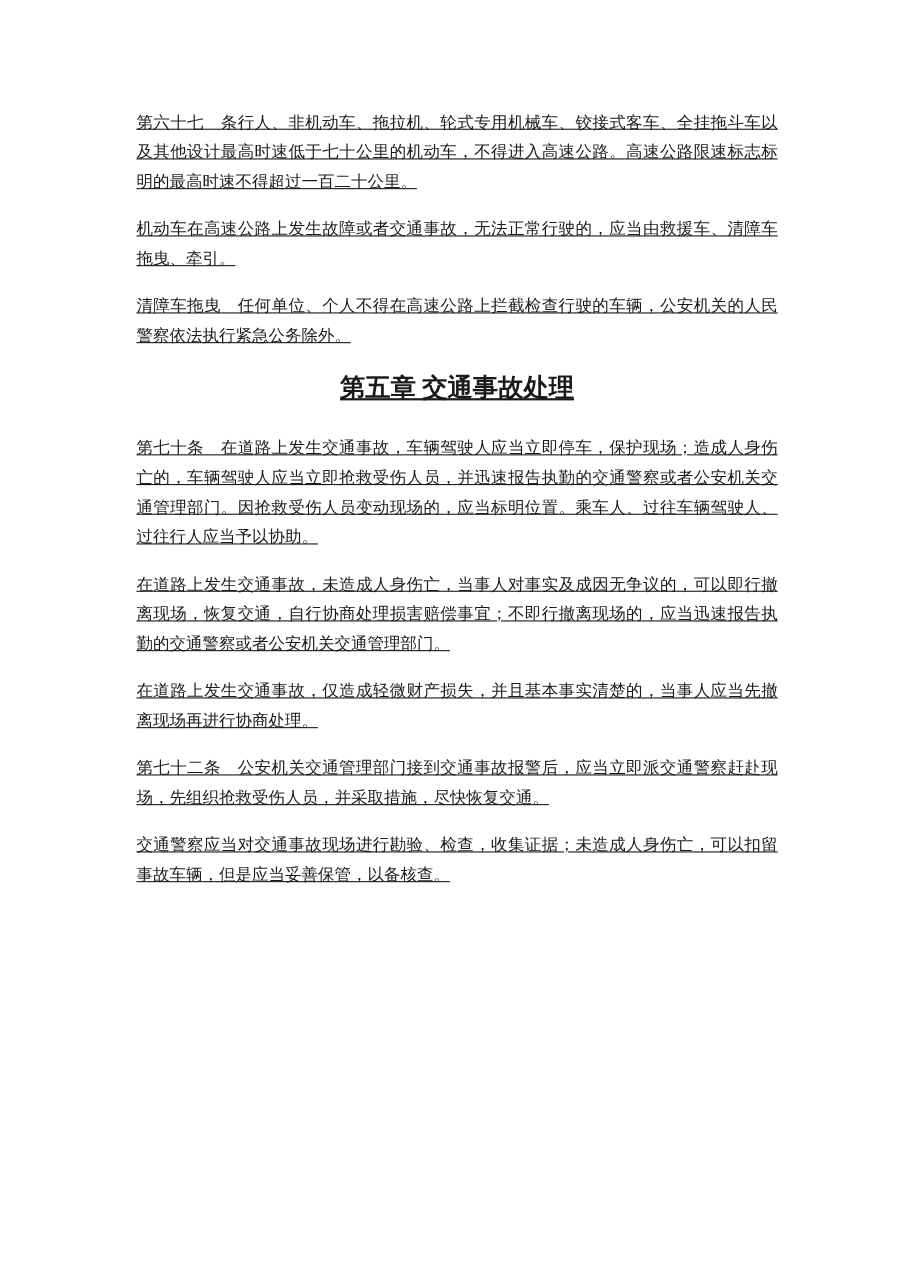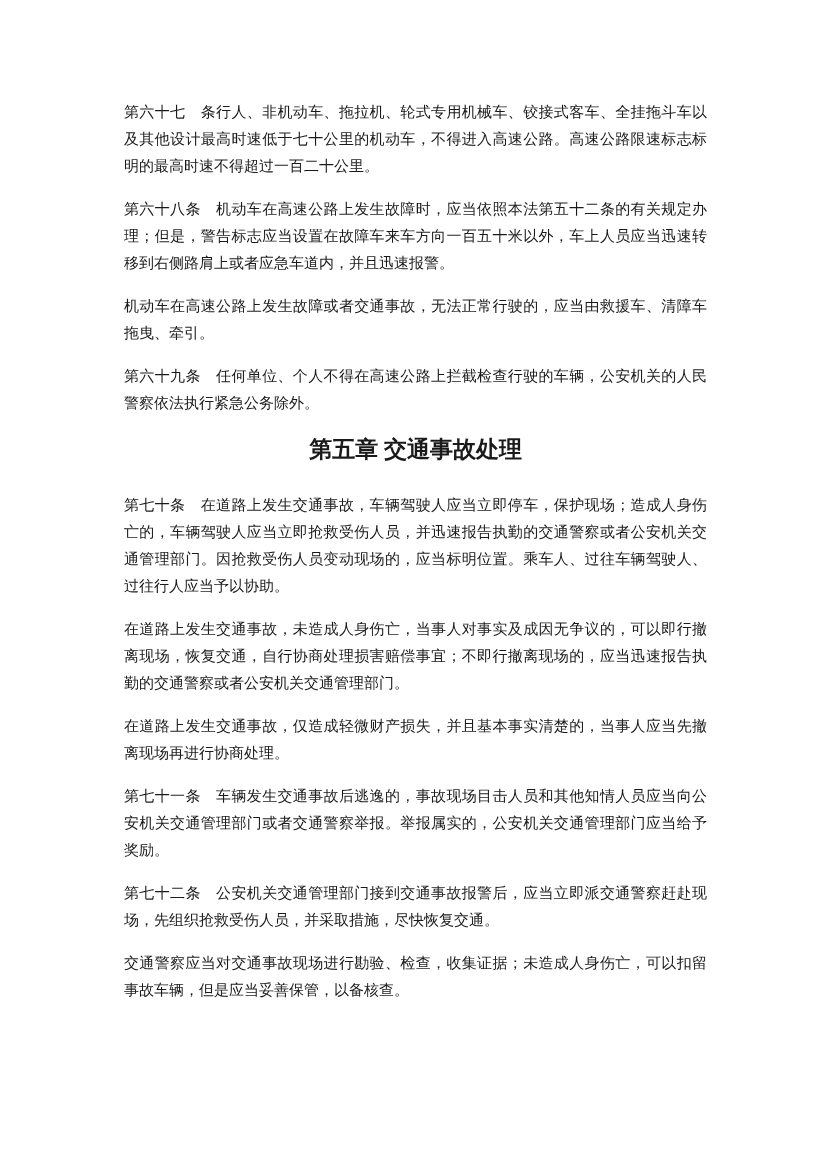--- a/index.html
+++ b/index.html
@@ -13,20 +13,21 @@
     font-family: "Liberation Serif", "DejaVu Serif", serif;
   }
   .page {
     box-sizing: border-box;
     width: 827px;
     height: 1170px;
     background: #ffffff;
     padding: 99px 120px 0 124px;
     color: #1a1a1a;
     overflow: hidden;
+    text-decoration: underline;
   }
   .para {
     font-size: 15px;
     line-height: 27px;
     text-align: justify;
     margin: 0 0 16px 0;
     word-break: break-all;
   }
   .chapter-heading {
     font-size: 23px;
@@ -34,23 +35,21 @@
     text-align: center;
     line-height: 34px;
     margin: 6px 0 25px 0;
   }
 </style>
 </head>
 <body>
 
 <div class="page">
   <div class="para">第六十七　条行人、非机动车、拖拉机、轮式专用机械车、铰接式客车、全挂拖斗车以及其他设计最高时速低于七十公里的机动车，不得进入高速公路。高速公路限速标志标明的最高时速不得超过一百二十公里。</div>
-  <div class="para">第六十八条　机动车在高速公路上发生故障时，应当依照本法第五十二条的有关规定办理；但是，警告标志应当设置在故障车来车方向一百五十米以外，车上人员应当迅速转移到右侧路肩上或者应急车道内，并且迅速报警。</div>
   <div class="para">机动车在高速公路上发生故障或者交通事故，无法正常行驶的，应当由救援车、清障车拖曳、牵引。</div>
-  <div class="para">第六十九条　任何单位、个人不得在高速公路上拦截检查行驶的车辆，公安机关的人民警察依法执行紧急公务除外。</div>
+  <div class="para">清障车拖曳　任何单位、个人不得在高速公路上拦截检查行驶的车辆，公安机关的人民警察依法执行紧急公务除外。</div>
   <div class="chapter-heading">第五章 交通事故处理</div>
   <div class="para">第七十条　在道路上发生交通事故，车辆驾驶人应当立即停车，保护现场；造成人身伤亡的，车辆驾驶人应当立即抢救受伤人员，并迅速报告执勤的交通警察或者公安机关交通管理部门。因抢救受伤人员变动现场的，应当标明位置。乘车人、过往车辆驾驶人、过往行人应当予以协助。</div>
   <div class="para">在道路上发生交通事故，未造成人身伤亡，当事人对事实及成因无争议的，可以即行撤离现场，恢复交通，自行协商处理损害赔偿事宜；不即行撤离现场的，应当迅速报告执勤的交通警察或者公安机关交通管理部门。</div>
   <div class="para">在道路上发生交通事故，仅造成轻微财产损失，并且基本事实清楚的，当事人应当先撤离现场再进行协商处理。</div>
-  <div class="para">第七十一条　车辆发生交通事故后逃逸的，事故现场目击人员和其他知情人员应当向公安机关交通管理部门或者交通警察举报。举报属实的，公安机关交通管理部门应当给予奖励。</div>
   <div class="para">第七十二条　公安机关交通管理部门接到交通事故报警后，应当立即派交通警察赶赴现场，先组织抢救受伤人员，并采取措施，尽快恢复交通。</div>
   <div class="para">交通警察应当对交通事故现场进行勘验、检查，收集证据；未造成人身伤亡，可以扣留事故车辆，但是应当妥善保管，以备核查。</div>
 </div>
 
 </body></html>

